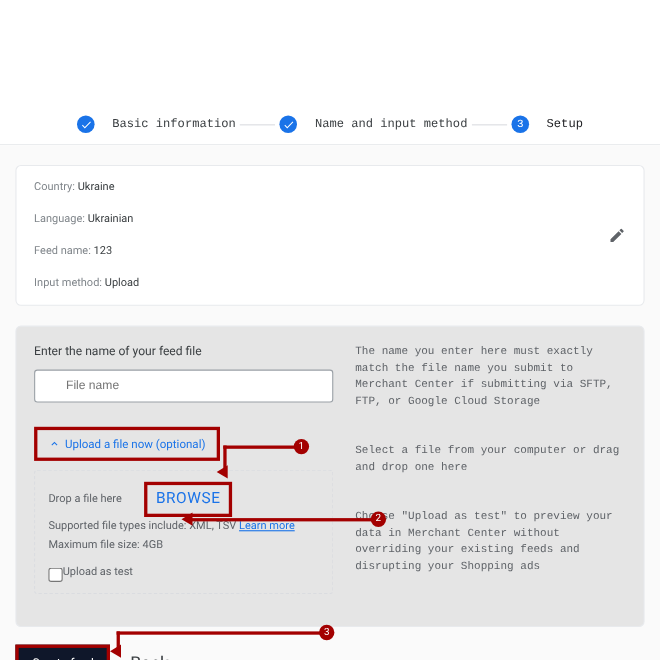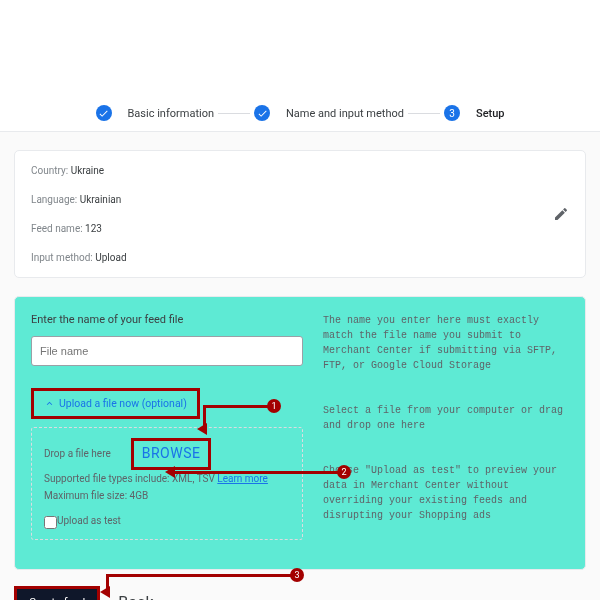--- a/index.html
+++ b/index.html
@@ -1,32 +1,32 @@
 <!DOCTYPE html>
 <html><head>
   <meta charset="utf-8">
   <style>
     * { margin: 0; padding: 0; box-sizing: border-box; }
     body { font-family: Roboto, Arial, sans-serif; background: #fff; width: 600px; height: 600px; overflow: hidden; font-size: 11px; color: #3c4043; }
     .top-space { height: 95px; background: #fff; }
     .stepper { display: flex; align-items: center; justify-content: center; gap: 4px; padding: 10px 0; border-bottom: 1px solid #e8eaed; }
-    .step { display: flex; align-items: center; gap: 16px; }
+    .step { display: flex; align-items: center; gap: 16px; font-family: Liberation Mono, monospace; }
     .step-circle { width: 16px; height: 16px; border-radius: 50%; background: #1a73e8; color: #fff; display: flex; align-items: center; justify-content: center; font-size: 10px; }
     .step-line { width: 32px; height: 1px; background: #dadce0; }
     .container { padding: 18px 14px; background: #fafafa; }
     .summary { background: #fff; border: 1px solid #e8eaed; border-radius: 5px; padding: 14px 16px; display: flex; align-items: center; justify-content: space-between; margin-bottom: 18px; }
     .summary-items { display: flex; gap: 18px; font-size: 10px; color: #80868b; flex-direction: column; }
     .summary-items span.val { color: #3c4043; }
     .pencil { width: 16px; height: 16px; color: #5f6368; cursor: pointer; }
-    .main { background: #5eead4; border: 1px solid #e8eaed; border-radius: 5px; padding: 16px; display: flex; gap: 20px; }
+    .main { background: #e5e5e5; border: 1px solid #e8eaed; border-radius: 5px; padding: 16px; display: flex; gap: 20px; }
     .left { flex: 1.05; position: relative; }
     .right { flex: 0.95; color: #5f6368; font-size: 10px; line-height: 1.5; font-family: Liberation Mono, monospace; }
     .right p { margin-bottom: 30px; }
     .label { font-size: 11px; margin-bottom: 10px; color: #3c4043; }
-    .fname { width: 100%; padding: 8px 8px; border: 1px solid #9aa0a6; border-radius: 3px; font-size: 11px; color: #80868b; }
+    .fname { width: 100%; padding: 8px 28px; border: 1px solid #9aa0a6; border-radius: 3px; font-size: 11px; color: #80868b; }
     .toggle { border: 3px solid #a30000; padding: 6px 10px; margin-top: 22px; color: #1a73e8; font-size: 10.5px; display: flex; align-items: center; gap: 4px; width: fit-content; position: relative; }
     .dropzone { border: 1px dashed #dadce0; border-radius: 3px; padding: 10px 12px; margin-top: 8px; font-size: 10px; color: #5f6368; line-height: 1.7; }
     .dz-row1 { display: flex; align-items: center; gap: 20px; }
     .browse { border: 3px solid #a30000; padding: 1px 8px; color: #1a73e8; font-size: 14px; letter-spacing: 0.5px; cursor: pointer; position: relative; }
     .learn { color: #1a73e8; text-decoration: underline; cursor: pointer; }
     .chk-row { display: flex; align-items: flex-end; gap: 0; margin-top: 8px; }
     .chk { width: 13px; height: 13px; }
     .buttons { display: flex; align-items: center; gap: 18px; margin-top: 16px; position: relative; }
     .create { border: 3px solid #a30000; background: #0f172a; color: #fff; padding: 7px 12px; font-size: 11px; cursor: pointer; font-family: inherit; position: relative; }
     .back { font-size: 16px; color: #3c4043; cursor: pointer; }

